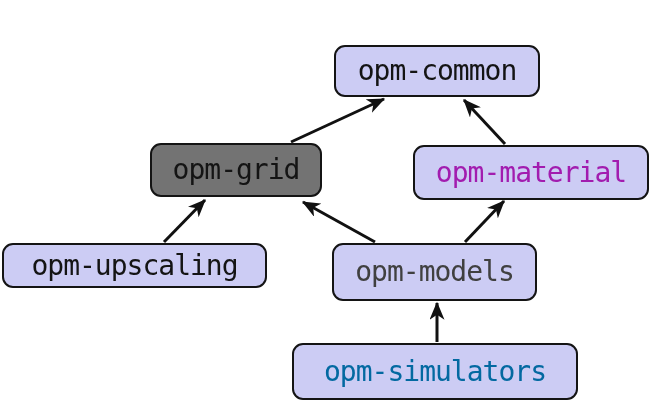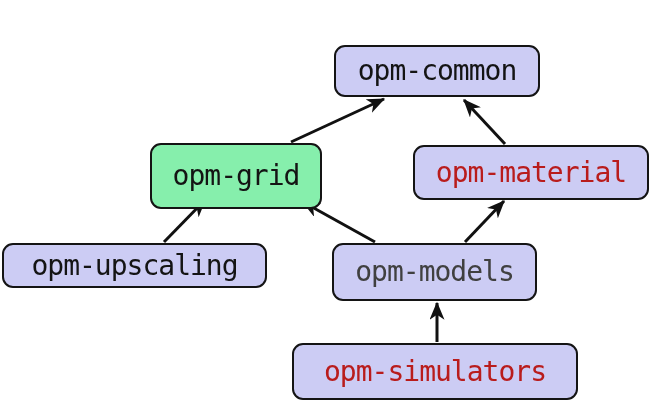--- a/index.html
+++ b/index.html
@@ -54,19 +54,19 @@
         <line x1="291" y1="142" x2="384" y2="99" stroke="#111111" stroke-width="3" marker-end="url(#arrowhead)"></line>
         <line x1="505" y1="144" x2="464" y2="100" stroke="#111111" stroke-width="3" marker-end="url(#arrowhead)"></line>
         <line x1="164" y1="242" x2="205" y2="200" stroke="#111111" stroke-width="3" marker-end="url(#arrowhead)"></line>
         <line x1="375" y1="242" x2="303" y2="202" stroke="#111111" stroke-width="3" marker-end="url(#arrowhead)"></line>
         <line x1="465" y1="242" x2="504" y2="201" stroke="#111111" stroke-width="3" marker-end="url(#arrowhead)"></line>
         <line x1="437" y1="342" x2="437" y2="303" stroke="#111111" stroke-width="3" marker-end="url(#arrowhead)"></line>
       </g>
   </svg>
   <div>
       <div class="node" style="left: 334px; top: 45px; width: 206px; height: 52px; background: rgb(204, 204, 244); border-color: rgb(20, 20, 20); color: rgb(20, 20, 20);">opm-common</div>
-      <div class="node" style="left: 150px; top: 143px; width: 172px; height: 66px; background: #86efac; border-color: rgb(20, 20, 20); color: rgb(20, 20, 20);">opm-grid</div>
-      <div class="node" style="left: 413px; top: 145px; width: 236px; height: 55px; background: rgb(204, 204, 244); border-color: rgb(20, 20, 20); color: #b91c1c;">opm-material</div>
+      <div class="node" style="left: 150px; top: 143px; width: 172px; height: 54px; background: #737373; border-color: rgb(20, 20, 20); color: rgb(20, 20, 20);">opm-grid</div>
+      <div class="node" style="left: 413px; top: 145px; width: 236px; height: 55px; background: rgb(204, 204, 244); border-color: rgb(20, 20, 20); color: #a21caf;">opm-material</div>
       <div class="node" style="left: 2px; top: 243px; width: 265px; height: 45px; background: rgb(204, 204, 244); border-color: rgb(20, 20, 20); color: rgb(20, 20, 20);">opm-upscaling</div>
       <div class="node" style="left: 332px; top: 243px; width: 205px; height: 58px; background: rgb(204, 204, 244); border-color: rgb(20, 20, 20); color: #404040;">opm-models</div>
-      <div class="node" style="left: 292px; top: 343px; width: 286px; height: 57px; background: rgb(204, 204, 244); border-color: rgb(20, 20, 20); color: #b91c1c;">opm-simulators</div>
+      <div class="node" style="left: 292px; top: 343px; width: 286px; height: 57px; background: rgb(204, 204, 244); border-color: rgb(20, 20, 20); color: #0369a1;">opm-simulators</div>
     </div>
 </div>
 
 </body></html>

